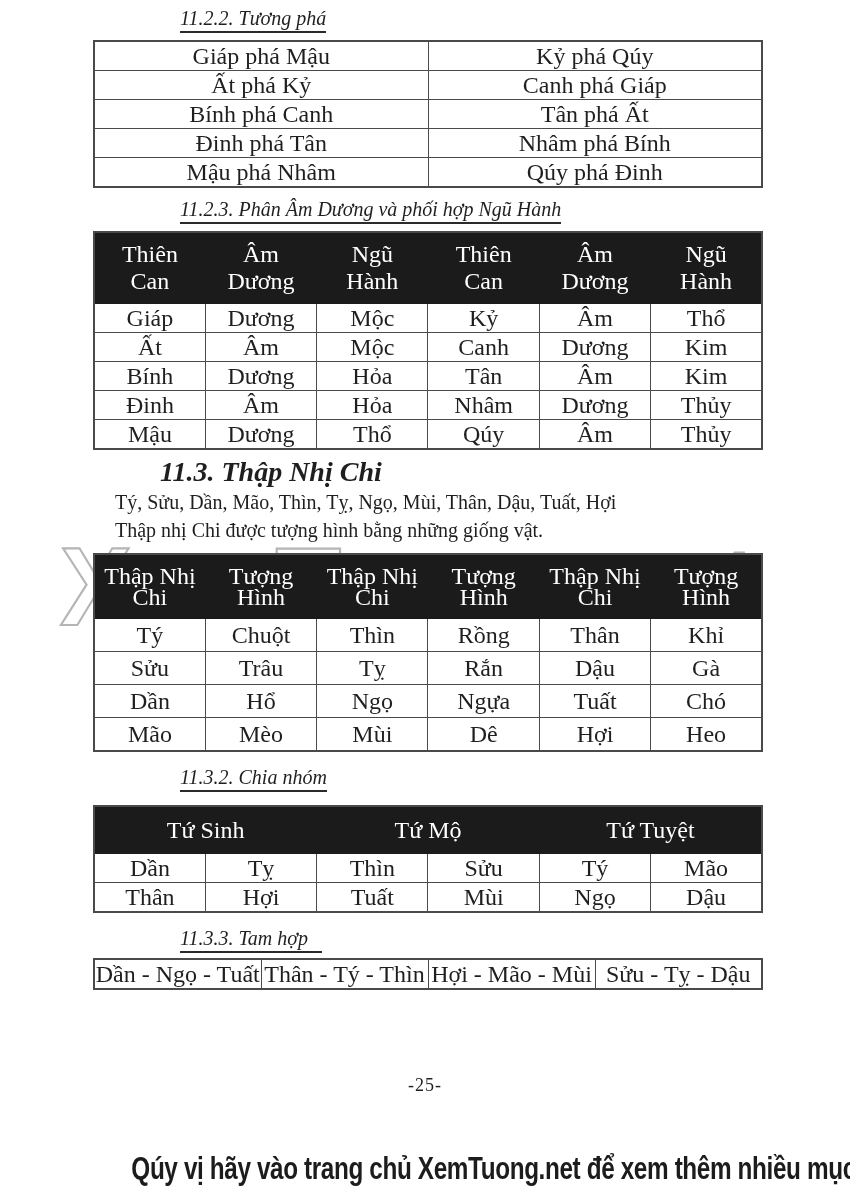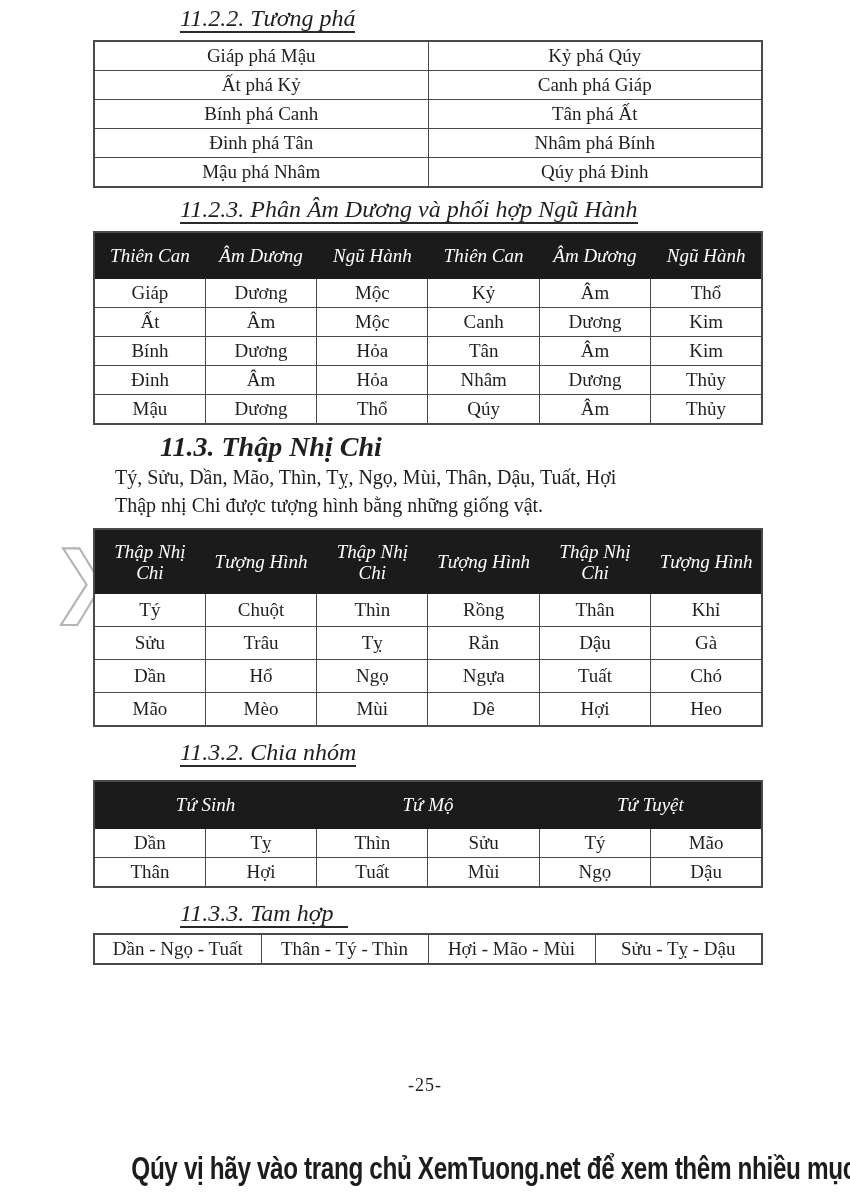--- a/index.html
+++ b/index.html
@@ -5,31 +5,31 @@
   html,body{margin:0;padding:0;background:#ffffff;}
   .page{position:relative;width:850px;height:1202px;background:#fff;overflow:hidden;
         font-family:"Liberation Serif",serif;color:#1f1f1f;}
   .watermark{position:absolute;left:60px;top:522px;z-index:0;white-space:nowrap;
         font-family:"Liberation Sans",sans-serif;font-weight:bold;font-size:112px;
         letter-spacing:-4px;color:rgba(255,255,255,0.55);
         -webkit-text-stroke:2.2px #b5b5b5;transform:scaleX(0.96);transform-origin:left center;}
   .content{position:relative;z-index:1;}
   .running-header{display:flex;justify-content:space-between;
         padding:55px 95px 0 108px;font-style:italic;font-size:20px;line-height:24px;}
-  .hrow{margin:0 0 0 180px;font-size:24px;line-height:24px;font-style:italic;}
+  .hrow{margin:0 0 0 180px;font-size:20px;line-height:24px;font-style:italic;}
   .hrow.h113{margin-left:160px;font-weight:bold;font-style:italic;font-size:28px;line-height:25px;}
   .u{display:inline-block;border-bottom:2px solid #2a2a2a;padding-bottom:1px;}
   .u-pad{padding-right:14px;}
   .bodyline{margin:0 0 0 115px;font-size:20px;line-height:24px;}
   table.tbl{border-collapse:collapse;table-layout:fixed;margin-left:93px;width:670px;
-        font-size:19px;border:2px solid #4a4a4a;}
+        font-size:24px;border:2px solid #4a4a4a;}
   table.tbl td{border:1px solid #4a4a4a;text-align:center;vertical-align:middle;
         padding:0;background:#fff;}
   table.tbl th{background:#1b1b1b;color:#ffffff;font-weight:normal;text-align:center;
-        vertical-align:middle;border:1px solid #1b1b1b;padding:8px;font-style:italic;}
+        vertical-align:middle;border:1px solid #1b1b1b;padding:8px;}
   .t1 td{height:28px;}
   .t2 th{height:29px;} .t2 td{height:28px;}
   .t3 th{height:47px;line-height:21px;padding:2px 0;} .t3 td{height:32px;}
   .t4 th{height:30px;} .t4 td{height:28px;}
   .t5 td{height:28px;}
   .mt-h1122{margin-top:6px;} .mt-t1{margin-top:7px;}
   .mt-h1123{margin-top:9px;} .mt-t2{margin-top:7px;}
   .mt-h113{margin-top:9px;}  .mt-list{margin-top:6px;}
   .mt-h1131{margin-top:13px;}.mt-para{margin-top:4px;}
   .mt-t3{margin-top:11px;}   .mt-h1132{margin-top:13px;}

